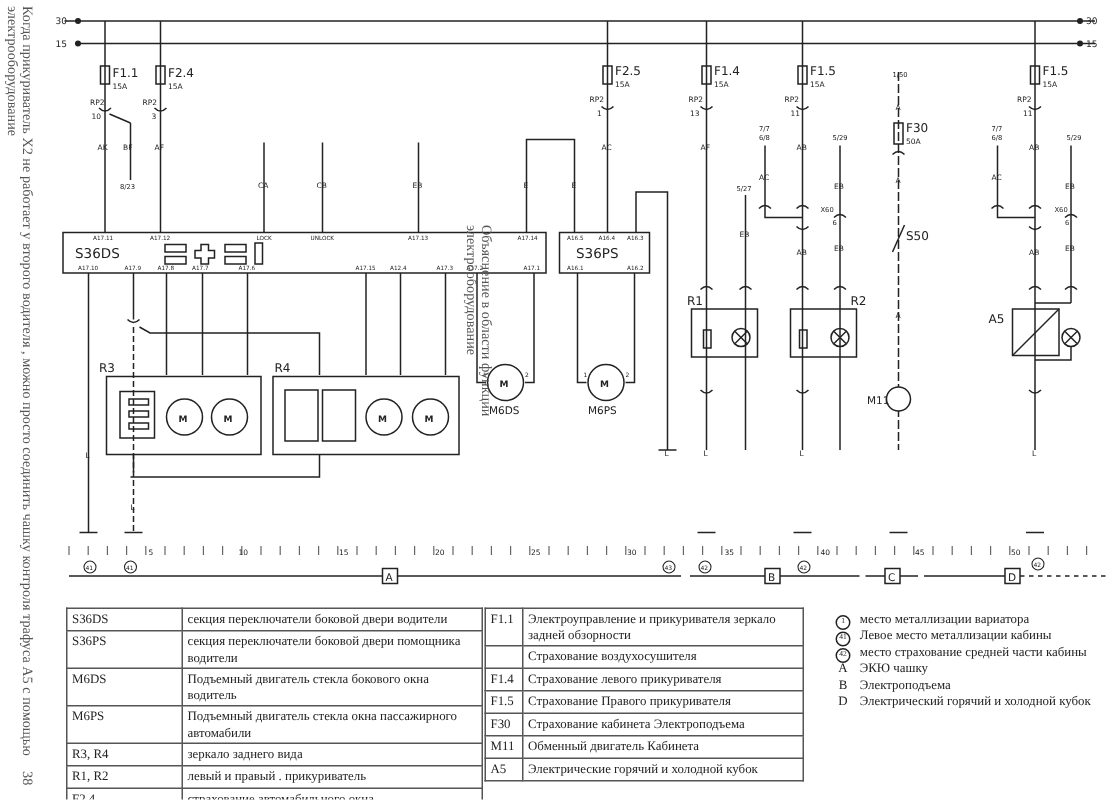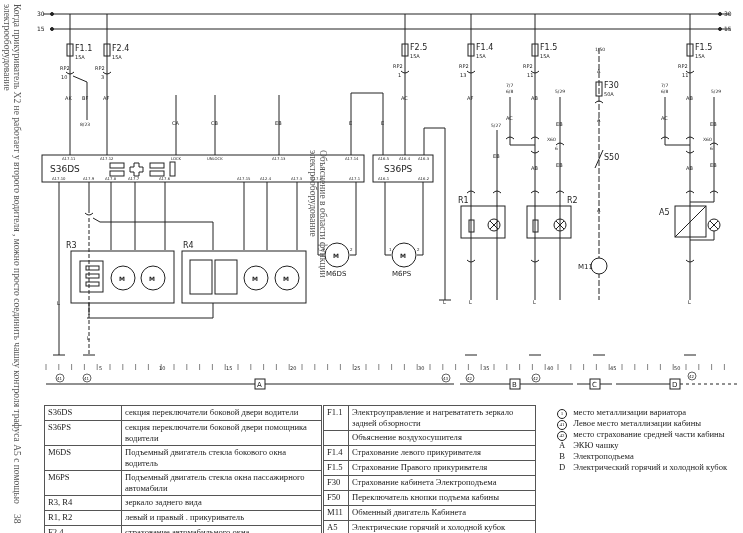--- a/index.html
+++ b/index.html
@@ -440,41 +440,37 @@
       <tr>
         <td>F2.4</td>
         <td>страхование автомабильного окна</td>
       </tr>
     </tbody>
   </table>
 <table class="legend" id="legend-mid">
     <tbody>
       <tr>
         <td>F1.1</td>
-        <td>Электроуправление и нагревататеть зеркало задней обзорности</td>
+        <td>Электроуправление и прикуривателя зеркало задней обзорности</td>
       </tr>
       <tr>
         <td></td>
-        <td>Объяснение воздухосушителя</td>
+        <td>Страхование воздухосушителя</td>
       </tr>
       <tr>
         <td>F1.4</td>
         <td>Страхование левого прикуривателя</td>
       </tr>
       <tr>
         <td>F1.5</td>
         <td>Страхование Правого прикуривателя</td>
       </tr>
       <tr>
         <td>F30</td>
         <td>Страхование кабинета Электроподъема</td>
-      </tr>
-      <tr>
-        <td>F50</td>
-        <td>Переключатель кнопки подъема кабины</td>
       </tr>
       <tr>
         <td>M11</td>
         <td>Обменный двигатель Кабинета</td>
       </tr>
       <tr>
         <td>A5</td>
         <td>Электрические горячий и холодной кубок</td>
       </tr>
     </tbody>

